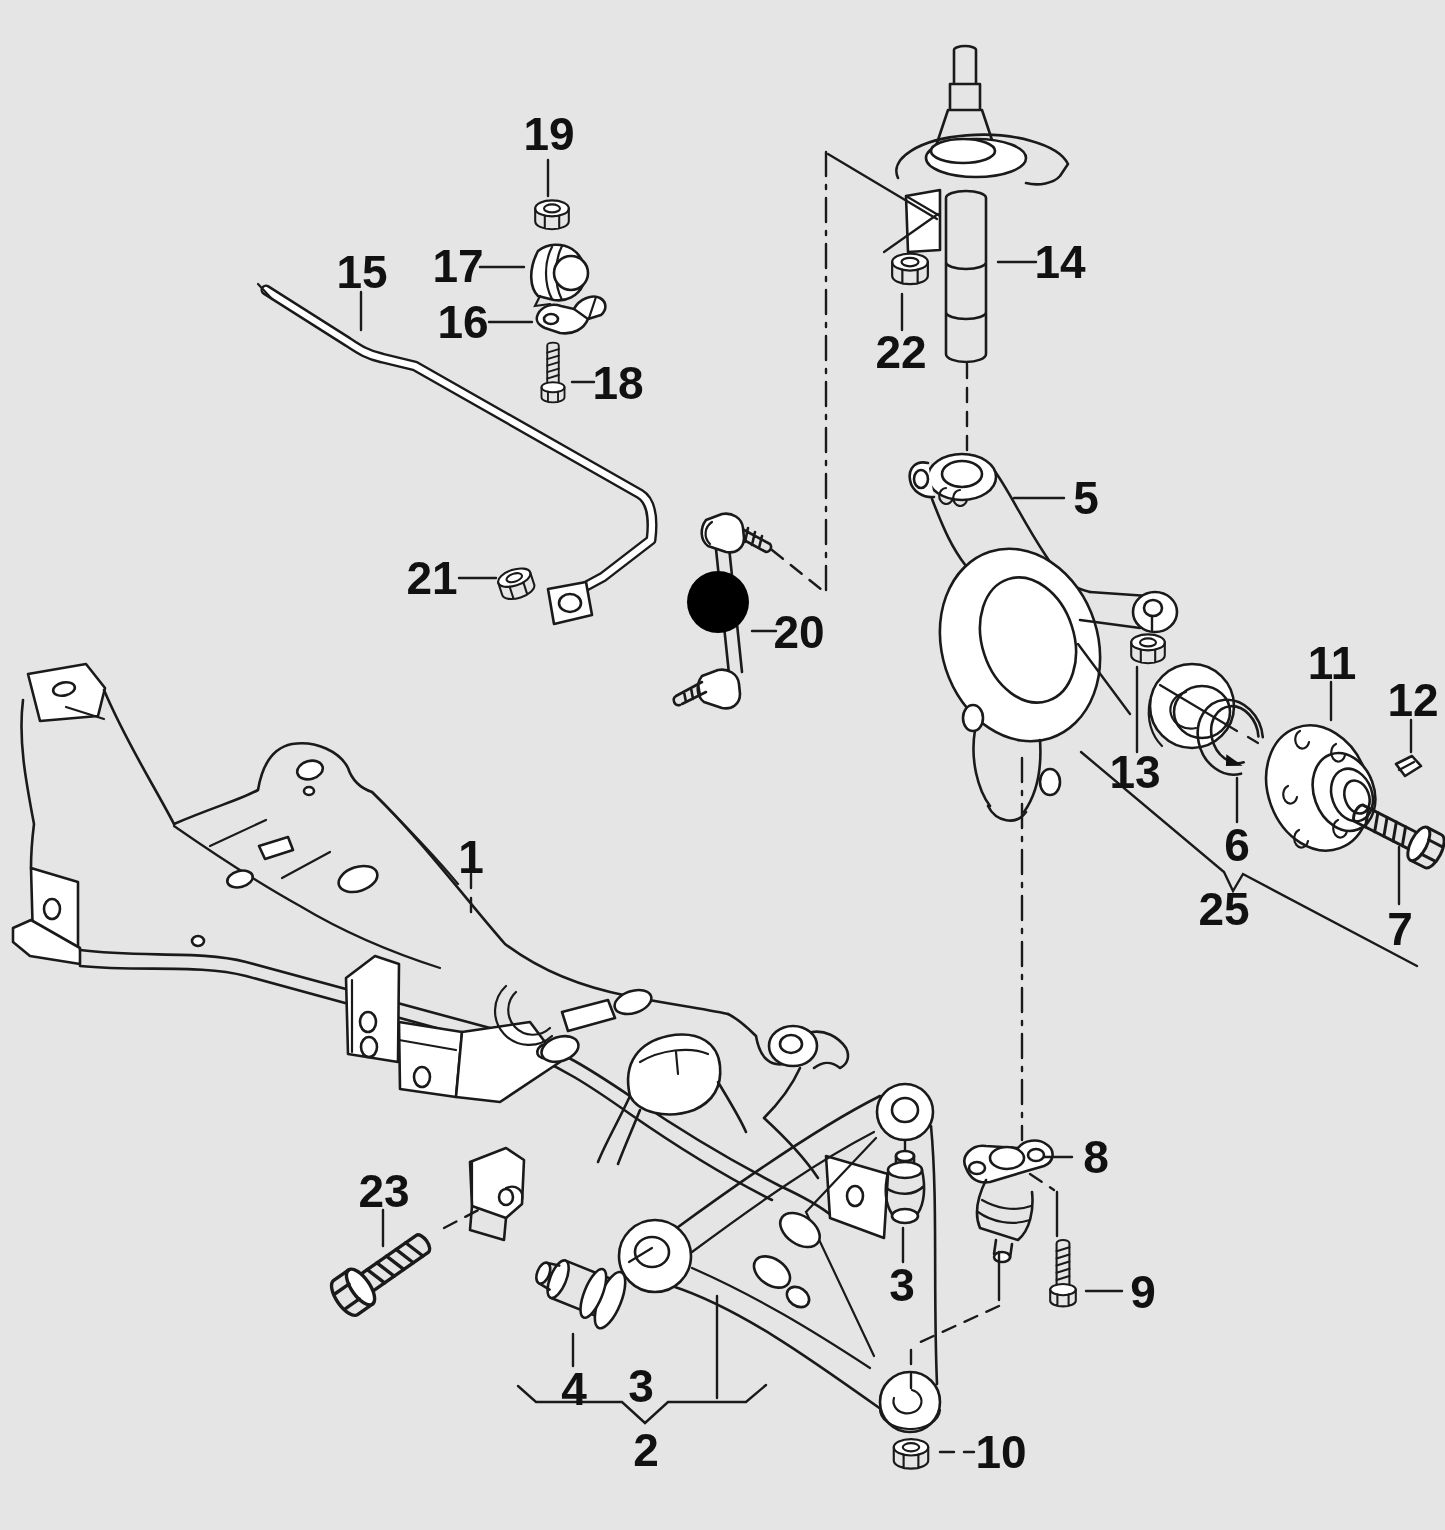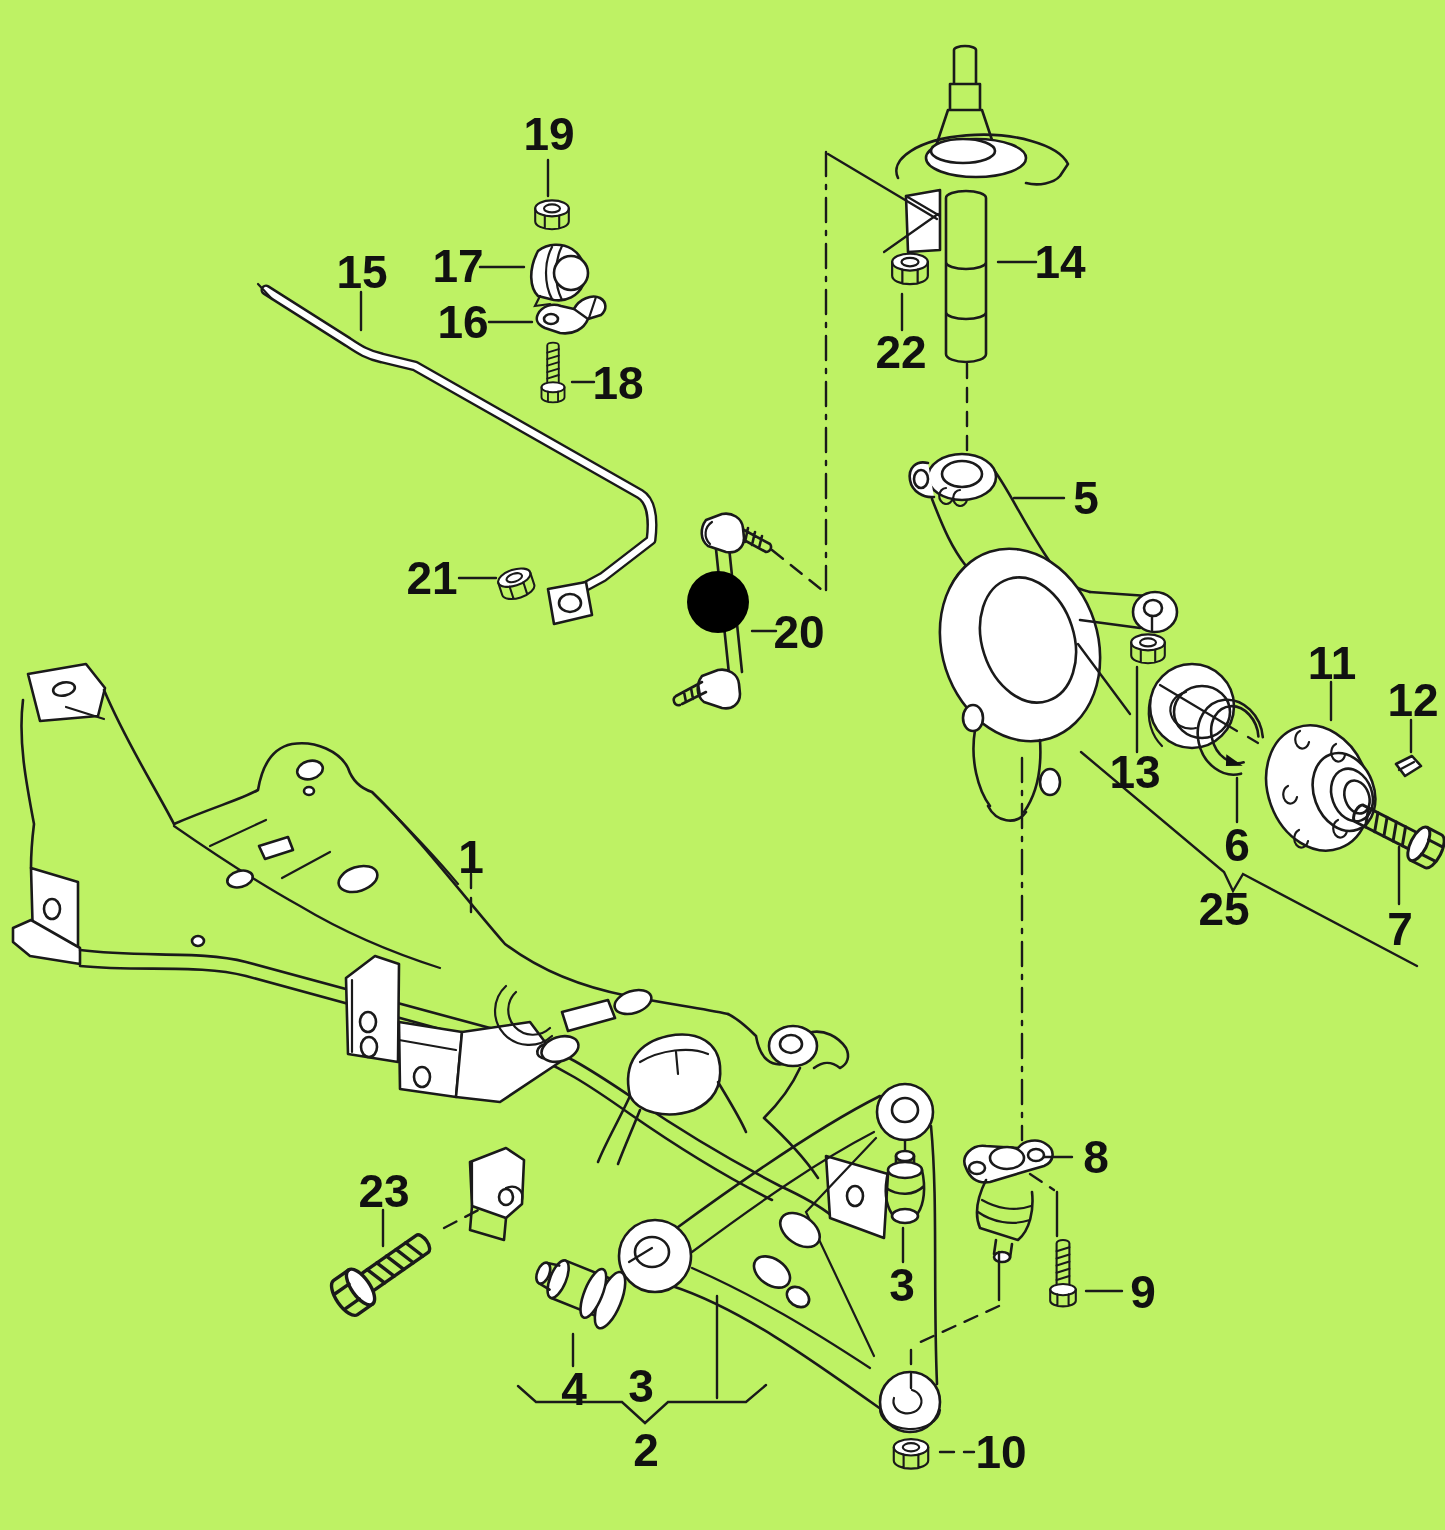--- a/index.html
+++ b/index.html
@@ -1,16 +1,16 @@
 <!DOCTYPE html>
 <html><head>
 <meta charset="utf-8">
 <style>
   html,body { margin:0; padding:0; background:#ffffff; }
-  .stage { width:1445px; height:1530px; position:relative; background:#bef264; }
+  .stage { width:1445px; height:1530px; position:relative; background:#e5e5e5; }
   svg { display:block; }
   .part   { fill:#ffffff; stroke:#1a1a1a; stroke-width:2.6; stroke-linecap:round; stroke-linejoin:round; }
   .ln     { fill:none; stroke:#1a1a1a; stroke-width:2.6; stroke-linecap:round; stroke-linejoin:round; }
   .thin   { fill:none; stroke:#1a1a1a; stroke-width:2.2; stroke-linecap:round; }
   .leader { fill:none; stroke:#1a1a1a; stroke-width:2.4; stroke-linecap:round; }
   .dashed { stroke-dasharray:14 10; }
   .dashdot{ stroke-dasharray:24 9 4 9; }
   .bar-outer { fill:none; stroke:#1a1a1a; stroke-width:11; stroke-linecap:round; stroke-linejoin:round; }
   .bar-inner { fill:none; stroke:#ffffff; stroke-width:6.2; stroke-linecap:round; stroke-linejoin:round; }
   .callout { font-family:"Liberation Sans", sans-serif; font-weight:bold; font-size:46px; fill:#111; text-anchor:middle; cursor:pointer; }

